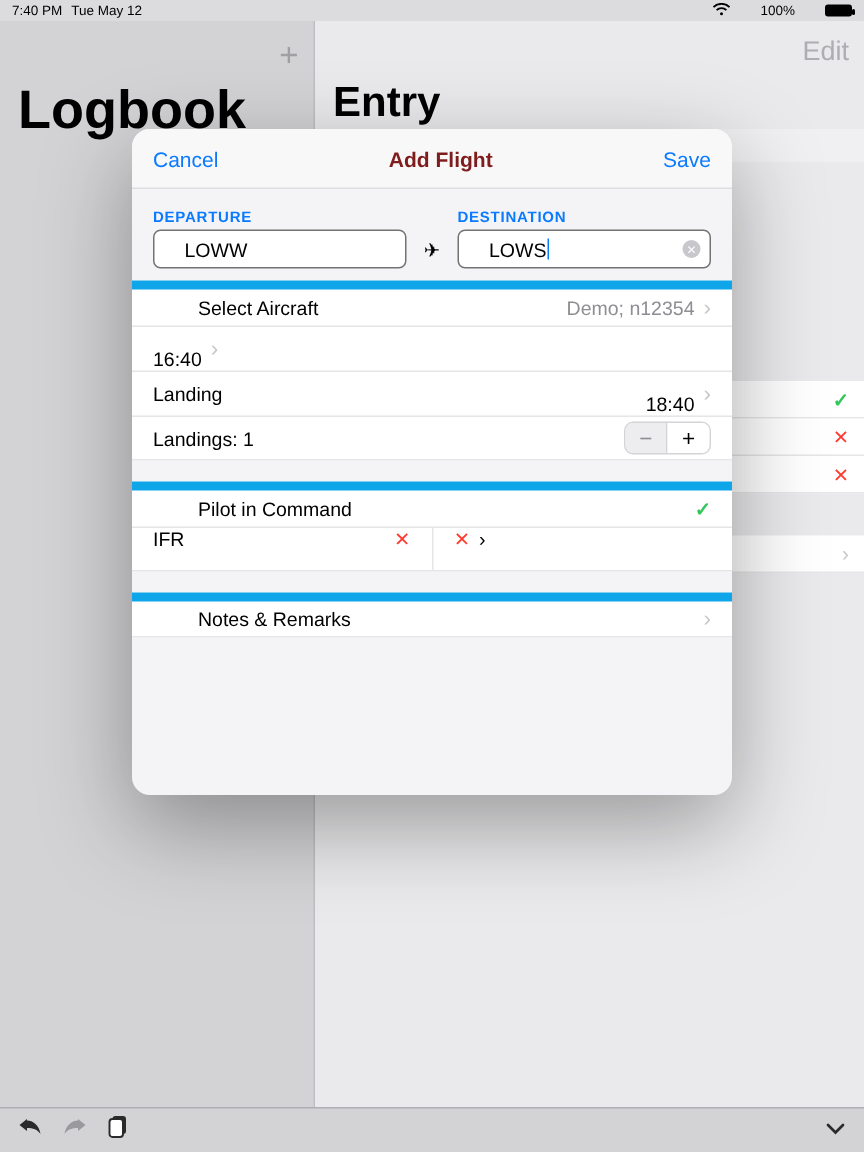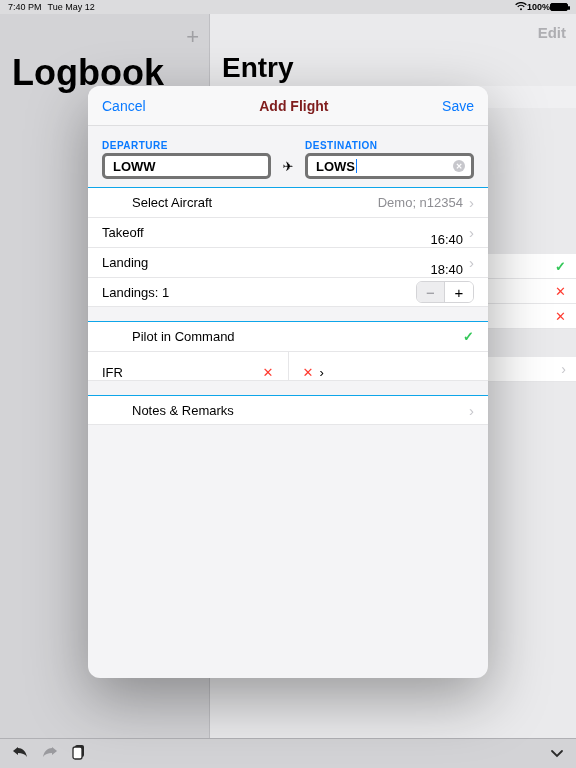--- a/index.html
+++ b/index.html
@@ -1,79 +1,79 @@
 <!DOCTYPE html>
 <html><head>
 <meta charset="utf-8">
 <style>
   * { box-sizing: border-box; margin: 0; padding: 0; font-family: -apple-system, "Helvetica Neue", Arial, sans-serif; -webkit-font-smoothing: antialiased; }
   body { width: 576px; height: 768px; background: #dcdcde; position: relative; overflow: hidden; }
   
   .status-bar { position: absolute; top: 0; left: 0; right: 0; height: 14px; display: flex; align-items: center; justify-content: space-between; font-size: 9px; padding: 0 8px; color: #000; }
   .status-left { display: flex; gap: 6px; }
-  .status-right { display: flex; align-items: center; gap: 0; font-weight: bold; }
+  .status-right { display: flex; align-items: center; gap: 20px; }
   .wifi { display:inline-block; }
   .battery { width: 18px; height: 8px; border: 1px solid #000; border-radius: 2px; position: relative; background:#000; }
   .battery::after { content:""; position:absolute; right:-3px; top:2px; width:2px; height:4px; background:#000; border-radius:1px; }
   
   .bg-cols { position:absolute; top:14px; left:0; right:0; bottom:30px; display:flex; }
   .col-left { width: 210px; background:#d3d3d6; border-right:1px solid #bfbfc3; position:relative; }
   .col-right { flex:1; background:#eaeaec; position:relative; }
   .col-left .add { position:absolute; top:10px; right:10px; color:#a0a0a4; font-size:22px; font-weight:300; }
   .col-left h1 { position:absolute; top:38px; left:12px; font-size:36px; font-weight:700; }
-  .col-right .edit { position:absolute; top:10px; right:10px; color:#aeaeb2; font-size:15px;font-weight:bold; }
+  .col-right .edit { position:absolute; top:10px; right:10px; color:#aeaeb2; font-size:18px; }
   .col-right h1 { position:absolute; top:38px; left:12px; font-size:28px; font-weight:700; }
   .col-right .tabs { position:absolute; top:72px; left:0; right:0; height:22px; display:flex; font-size:12px; background:#f0f0f2; }
   .col-right .tabs .tab { flex:1; padding:4px 10px; color:#0a7aff; }
   .col-right .tabs .sep { width:1px; background:#d0d0d4; }
   .col-right .rowspill { position:absolute; left:0; right:0; height:25px; background:#fff; border-bottom:1px solid #e6e6e8; display:flex; align-items:center; justify-content:flex-end; padding:0 10px; font-size:13px; }
   .col-right .rowspill1 { top:240px; }
   .col-right .rowspill2 { top:265px; }
   .col-right .rowspill3 { top:290px; }
   .col-right .rowspill4 { top:343px; height:25px; }
   .check-green { color:#34c759; font-weight:bold; }
   .x-red { color:#ff3b30; font-weight:normal; }
   .chev { color:#c7c7cc; font-size:14px; margin-left:4px; }
   
   .bottom-bar { position:absolute; bottom:0; left:0; right:0; height:30px; background:#d3d3d6; border-top:1px solid #b0b0b4; display:flex; align-items:center; padding:0 12px; gap:14px; }
   .bottom-bar .spacer { flex:1; }
   .bottom-bar .icon { color:#2a2a2a; }
   .bottom-bar .gray { color:#9a9a9e; }
 
   
-  .modal { position:absolute; top:86px; left:88px; width:400px; height:592px; background:#f4f4f6; border-radius:12px; box-shadow: 0 20px 60px rgba(0,0,0,0.35); overflow:hidden; display:flex; flex-direction:column; }
+  .modal { position:absolute; top:86px; left:88px; width:400px; height:444px; background:#f4f4f6; border-radius:12px; box-shadow: 0 20px 60px rgba(0,0,0,0.35); overflow:hidden; display:flex; flex-direction:column; }
   .modal-header { height:40px; background:#f8f8f9; border-bottom:1px solid #dedee0; display:flex; align-items:center; justify-content:space-between; padding:0 14px; font-size:14px; }
   .modal-header .cancel { color:#0a7aff; }
   .modal-header .save { color:#0a7aff; }
   .modal-header .title { font-weight:600; color:#7f1d1d; }
   .modal-body { flex:1; overflow:auto; }
   .section-gap { height:14px; }
   .labels-row { display:flex; padding:0 14px 2px 14px; font-size:10px; letter-spacing:0.5px; font-weight:600; color:#0a7aff; }
   .labels-row .lab { flex:1; }
   .labels-row .spacer34 { width:34px; }
   .inputs-row { display:flex; align-items:center; padding:0 14px 8px 14px; gap:6px; }
-  .inputs-row .field { flex:1; height:26px; background:#fff; border:3px solid #737373; border-radius:5px; display:flex; align-items:center; padding:0 8px; font-size:13px; position:relative;font-weight:bold; }
+  .inputs-row .field { flex:1; height:26px; background:#fff; border:1px solid #737373; border-radius:5px; display:flex; align-items:center; padding:0 20px; font-size:13px; position:relative; }
   .inputs-row .field .cursor { width:1px; height:14px; background:#0a7aff; margin-left:1px; }
   .inputs-row .field .clear { position:absolute; right:6px; width:12px; height:12px; border-radius:50%; background:#c7c7cc; color:#fff; font-size:8px; display:flex; align-items:center; justify-content:center; }
   .inputs-row .plane { width:22px; text-align:center; color:#000; font-size:13px; }
   .row { height:30px; background:#fff; border-top:1px solid #e6e6e8; display:flex; align-items:center; padding:0 14px; font-size:13px; }
   .row:last-of-type, .row.last { border-bottom:1px solid #e6e6e8; }
   .row .label { flex:1; color:#000; }
   .row .value { color:#8e8e93; margin-right:2px; }
   .row .value-dark { color:#000000; margin-right:2px;margin-top:14px; }
   .row .chevr { color:#c7c7cc; font-size:15px; margin-left:4px; }
   .stepper { display:flex; border:1px solid #d4d4d7; border-radius:6px; overflow:hidden; height:22px; }
   .stepper div { width:28px; display:flex; align-items:center; justify-content:center; color:#000; font-size:15px; }
   .stepper div:first-child { background:#ededef; color:#8e8e93; border-right:1px solid #d4d4d7; }
   .stepper div:last-child { background:#fff; }
   .row-half { display:flex; background:#fff; border-top:1px solid #e6e6e8; border-bottom:1px solid #e6e6e8; height:30px; }
-  .row-half .half { flex:1; display:flex; align-items:flex-end; padding:0 14px; font-size:13px; position:relative; }
+  .row-half .half { flex:1; display:flex; align-items:flex-start; padding:0 14px; font-size:13px; position:relative; }
   .row-half .half .lbl { flex:1; }
   .row-half .sepv { width:1px; background:#e6e6e8; }
-  .grouptop { border-top:1px solid #0ea5e9;padding-left:44px; }
+  .grouptop { border-top:6px solid #0ea5e9;padding-left:44px; }
 </style>
 </head>
 <body>
 
 <div class="status-bar">
   <div class="status-left">
     <span>7:40 PM</span>
     <span>Tue May 12</span>
   </div>
   <div class="status-right">
@@ -157,21 +157,20 @@
         <span class="clear">✕</span>
       </div>
     </div>
 
     <div class="row grouptop">
       <div class="label">Select Aircraft</div>
       <div class="value">Demo; n12354</div>
       <div class="chevr">›</div>
     </div>
     <div class="row">
-      <div class="label">Takeoff</div>
       <div class="value-dark">16:40</div>
       <div class="chevr">›</div>
     </div>
     <div class="row">
       <div class="label">Landing</div>
       <div class="value-dark">18:40</div>
       <div class="chevr">›</div>
     </div>
     <div class="row last">
       <div class="label">Landings: 1</div>

